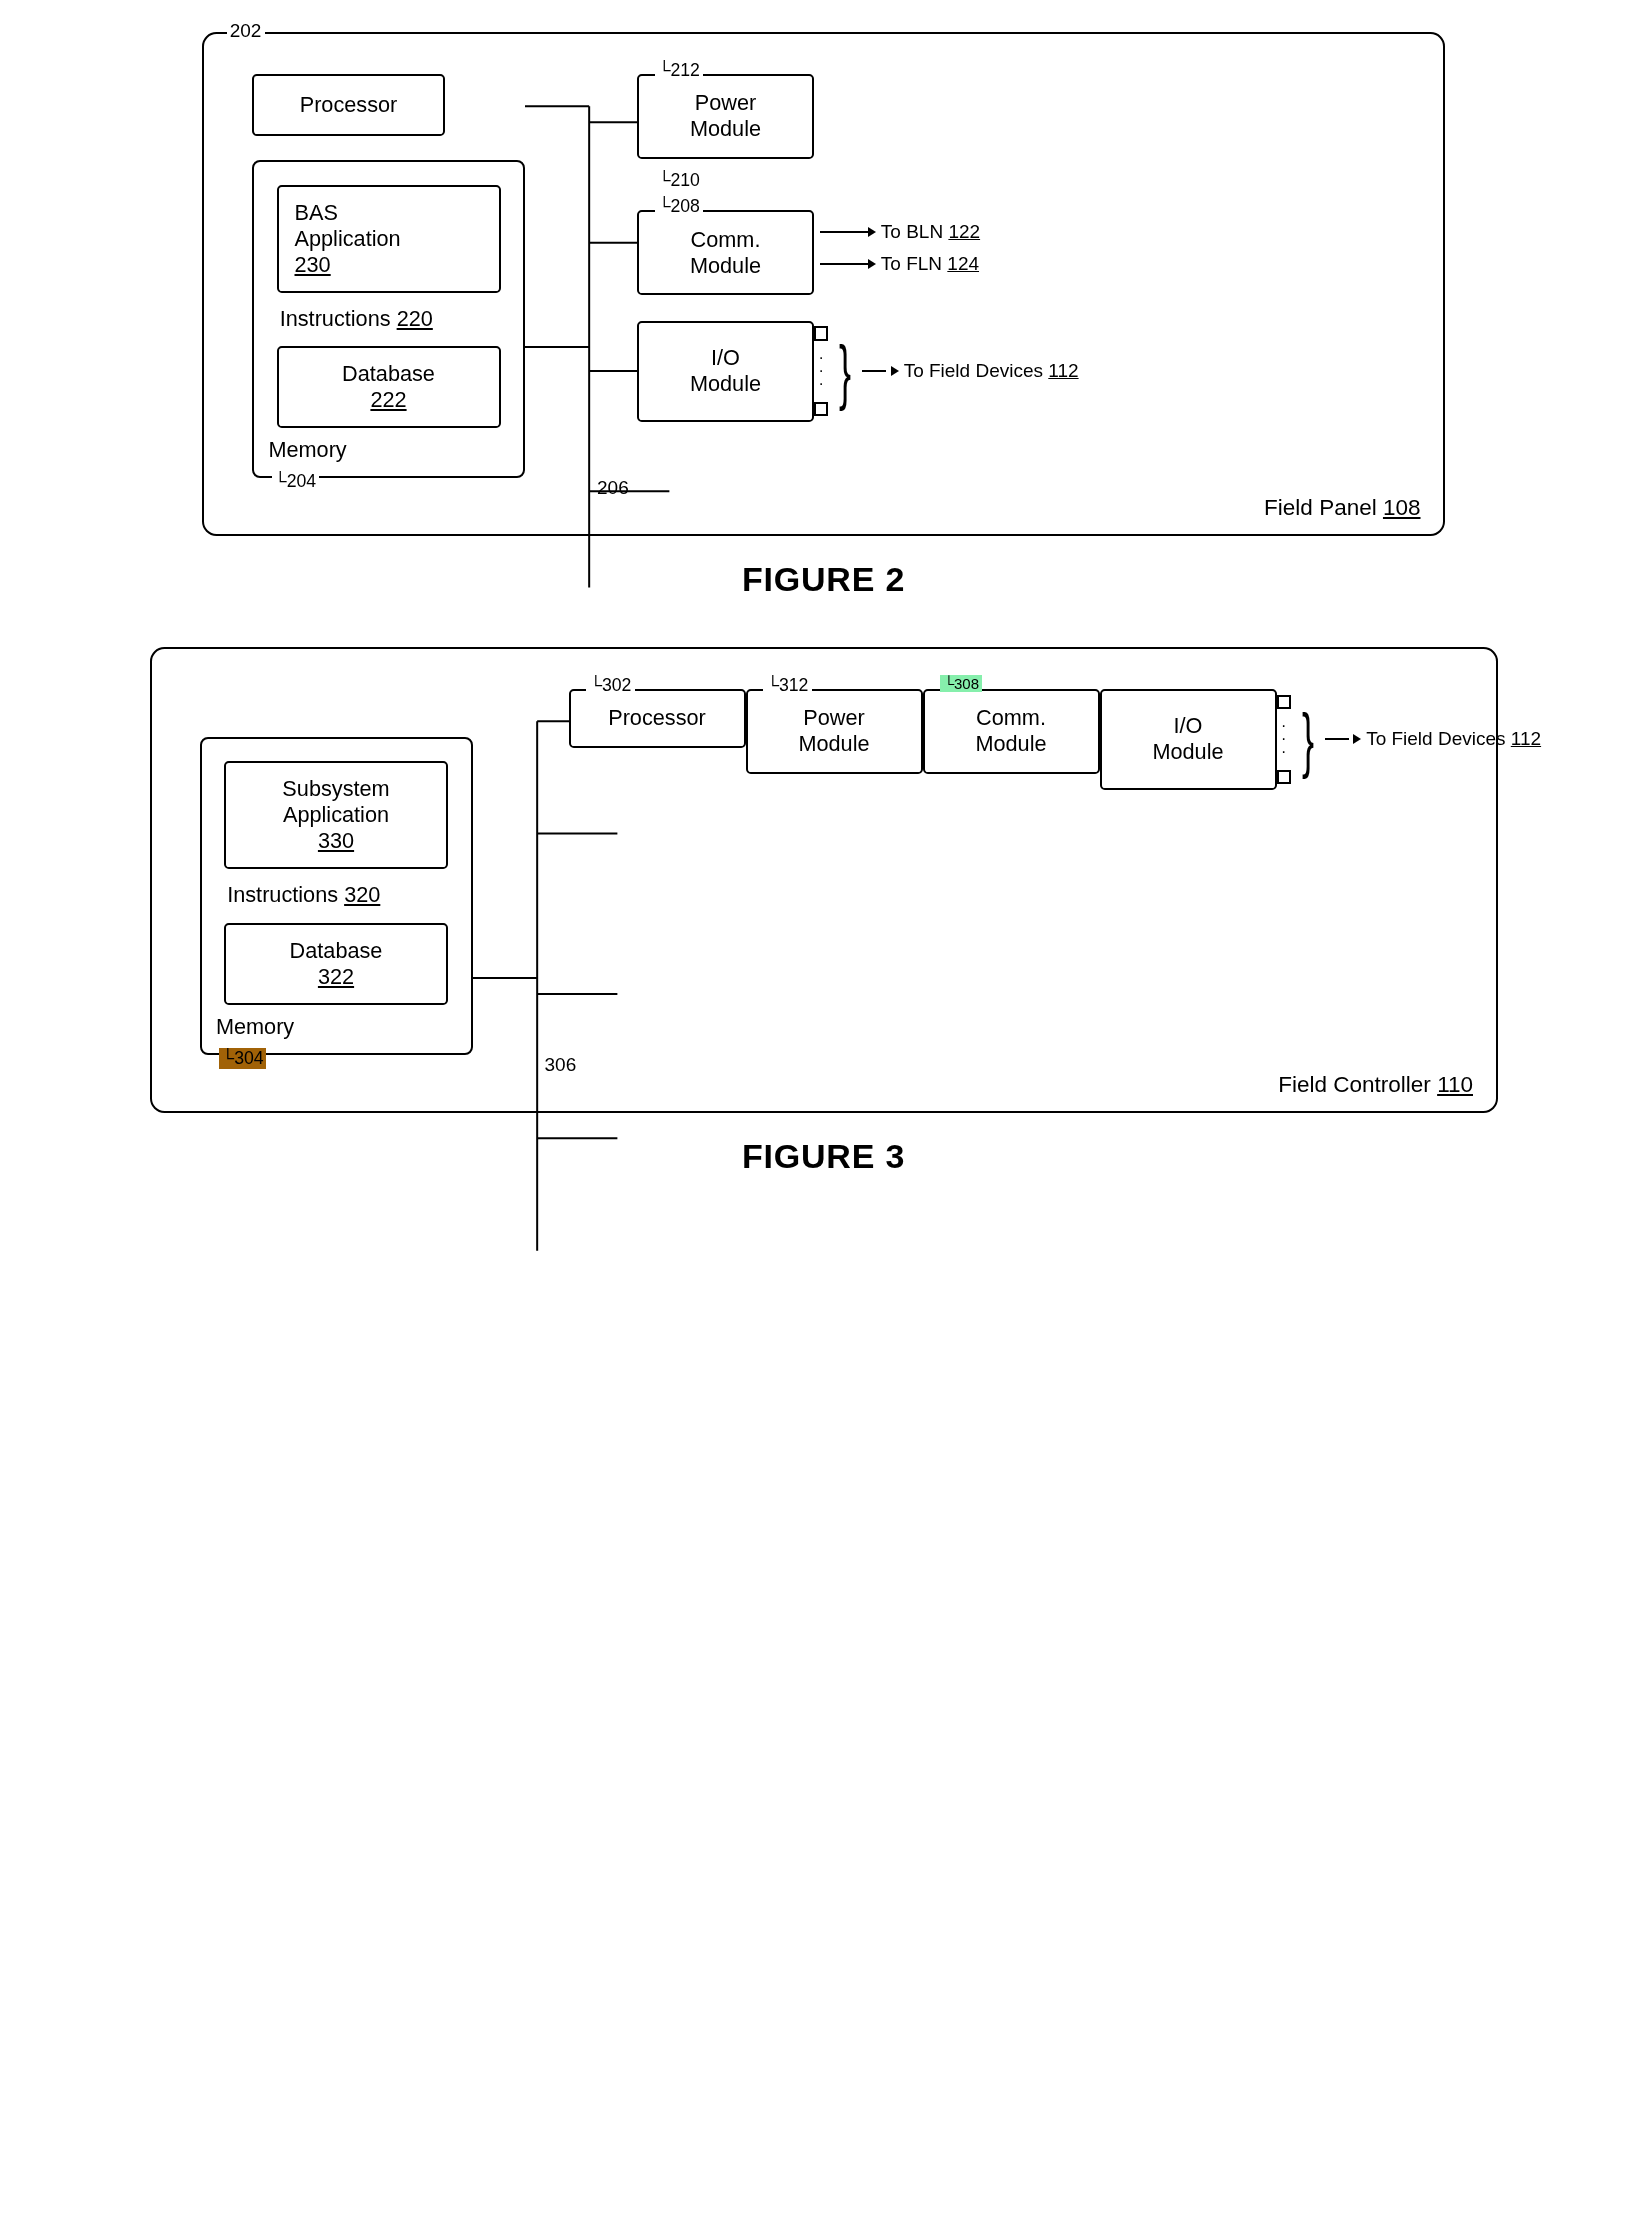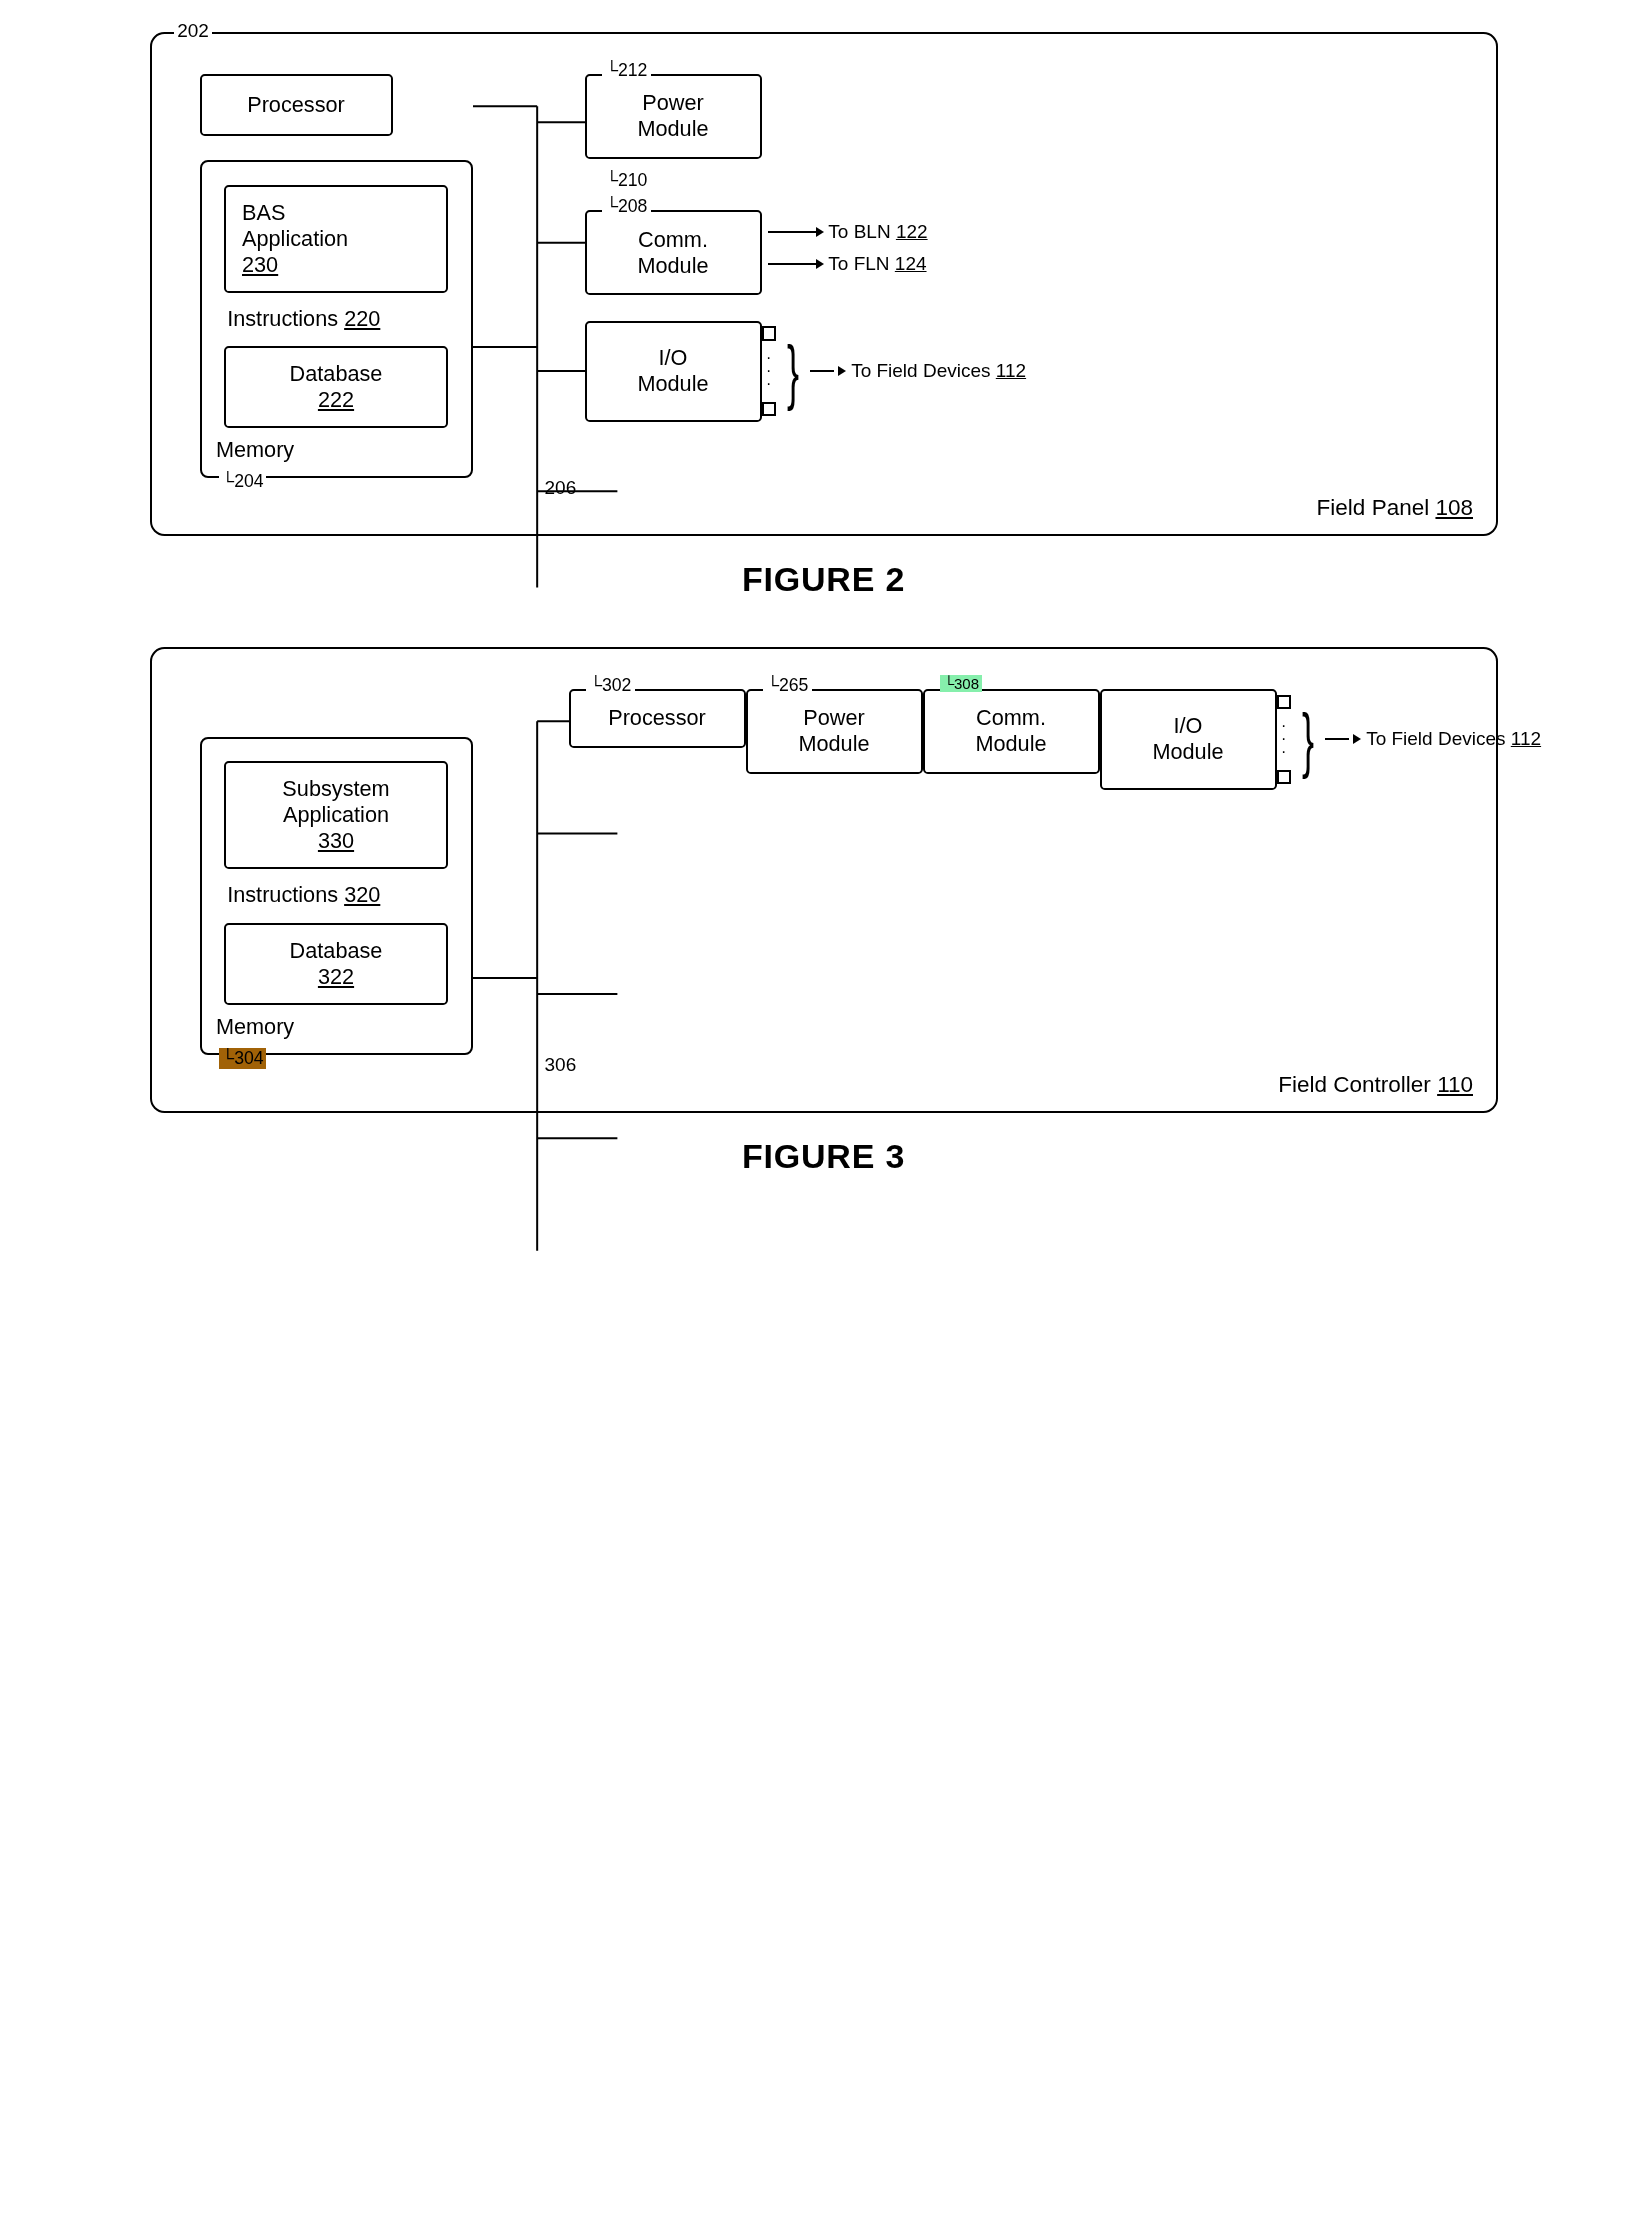--- a/index.html
+++ b/index.html
@@ -34,21 +34,21 @@
 
     .underline { text-decoration: underline; }
   </style>
 </head>
 <body>
 
 <div class="page-container">
 
   <div class="figure-block">
 
-    <div style="position:relative; border:2.4px solid #000; border-radius:14.4px; padding:40px 56px 56px 48px; width:1348px;">
+    <div style="position:relative; border:2.4px solid #000; border-radius:14.4px; padding:40px 56px 56px 48px; width:1243px;">
 
       <div style="position:absolute; top:-14.4px; left:22.5px; font-size:19px; background:#fff; padding:0 3.2px;">202</div>
 
       <div style="display:flex; flex-direction:row; gap:0; align-items:flex-start; position:relative;">
 
         <div style="display:flex; flex-direction:column; gap:24px; align-items:flex-start; width:289px;">
 
           <div style="border:2.4px solid #000; border-radius:4.8px; padding:16px 26px; text-align:center; font-size:21.7px; width:193px; background:#fff;">
             <span>Processor</span>
           </div>
@@ -247,21 +247,21 @@
         <div style="margin-left:96px; display:flex; flex-direction:row; gap:0; position:relative; z-index:2;">
 
           <div style="position:relative; margin-bottom:17.7px;">
             <div style="position:absolute; top:-14.4px; left:17.7px; font-size:17.7px; background:#fff; padding:0 3.2px;">└<span>302</span></div>
             <div style="border:2.4px solid #000; border-radius:4.8px; padding:14.4px 22.5px; text-align:center; font-size:21.7px; width:177px; background:#fff;">
               <div>Processor</div>
             </div>
           </div>
 
           <div style="position:relative; margin-bottom:17.7px;">
-            <div style="position:absolute; top:-14.4px; left:17.7px; font-size:17.7px; background:#fff; padding:0 3.2px;">└265</div>
+            <div style="position:absolute; top:-14.4px; left:17.7px; font-size:17.7px; background:#fff; padding:0 3.2px;">└312</div>
             <div style="border:2.4px solid #000; border-radius:4.8px; padding:14.4px 22.5px; text-align:center; font-size:21.7px; width:177px; background:#fff;">
               <div>Power</div>
               <div>Module</div>
             </div>
           </div>
 
           <div style="position:relative; margin-bottom:17.7px;">
             <div style="position:absolute; top:-14.4px; left:17.7px; font-size:15px; background:#86efac; padding:0 3.2px;">└308</div>
             <div style="border:2.4px solid #000; border-radius:4.8px; padding:14.4px 22.5px; text-align:center; font-size:21.7px; width:177px; background:#fff;">
               <div>Comm.</div>

